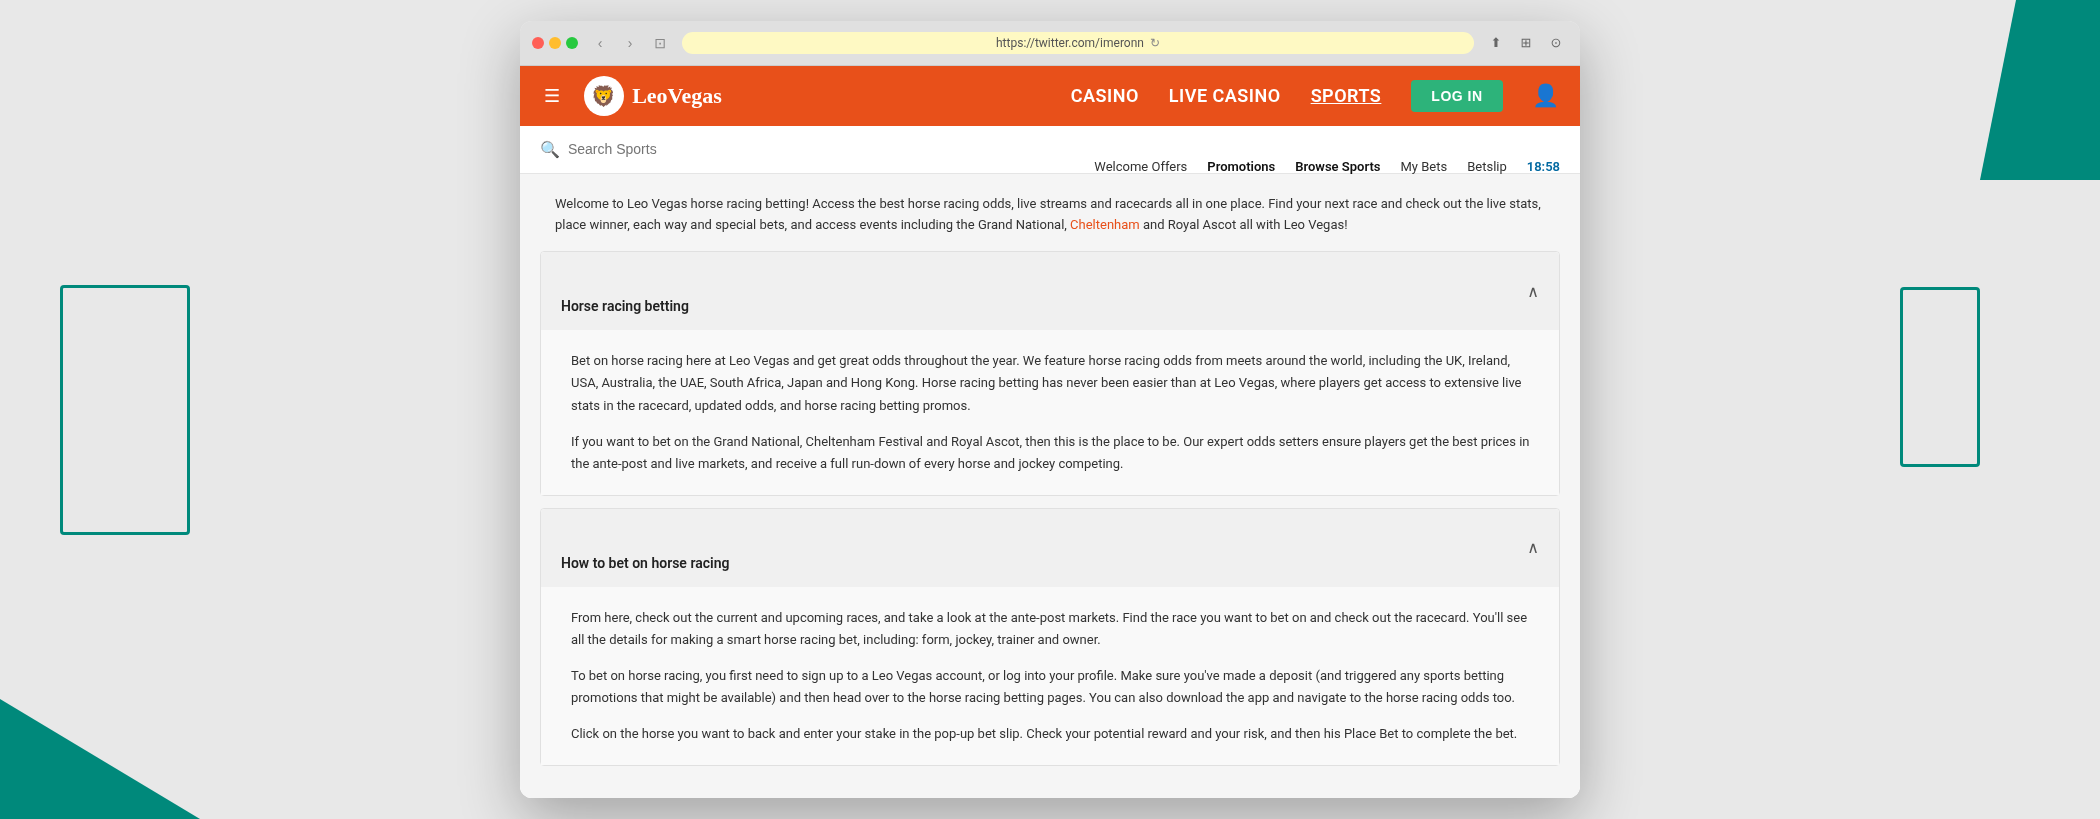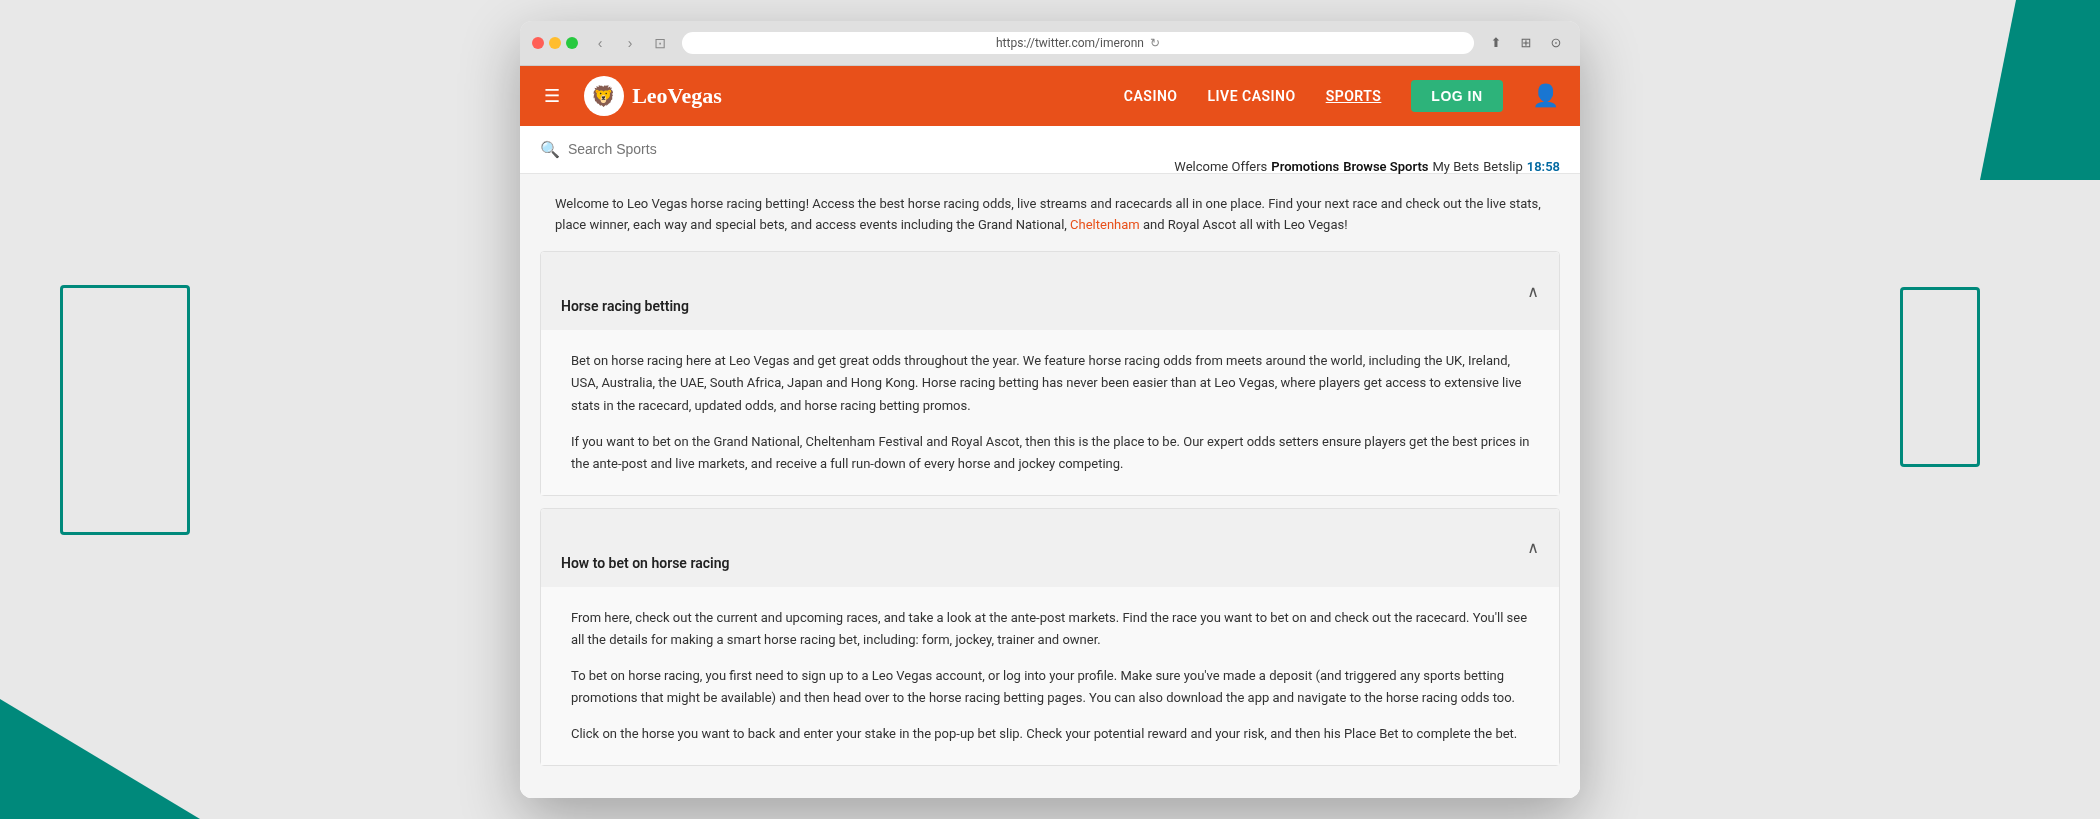--- a/index.html
+++ b/index.html
@@ -102,21 +102,21 @@
       cursor: pointer;
       display: flex;
       align-items: center;
       justify-content: center;
       color: #888;
       font-size: 14px;
     }
 
     .browser-address {
       flex: 1;
-      background: #ffffff;
+      background: #fef9c3;
       border-radius: 20px;
       padding: 4px 14px;
       font-size: 12px;
       color: #555;
       text-align: center;
       display: flex;
       align-items: center;
       justify-content: center;
       gap: 6px;
     }
@@ -192,21 +192,21 @@
 
     .nav-links {
       display: flex;
       align-items: center;
       gap: 30px;
     }
 
     .nav-link {
       color: white;
       text-decoration: none;
-      font-size: 14px;
+      font-size: 18px;
       font-weight: 600;
       letter-spacing: 0.5px;
       cursor: pointer;
     }
 
     .nav-link.sports {
       text-decoration: underline;
     }
 
     .login-btn {
@@ -257,21 +257,21 @@
       outline: none;
       font-size: 14px;
       color: #888;
       background: none;
       width: 200px;
     }
 
     .sub-nav-links {
       display: flex;
       align-items: center;
-      gap: 4px;
+      gap: 20px;
       margin-top: 35px;
     }
 
     .sub-nav-link {
       font-size: 13px;
       color: #333;
       text-decoration: none;
       cursor: pointer;
       white-space: nowrap;
     }

